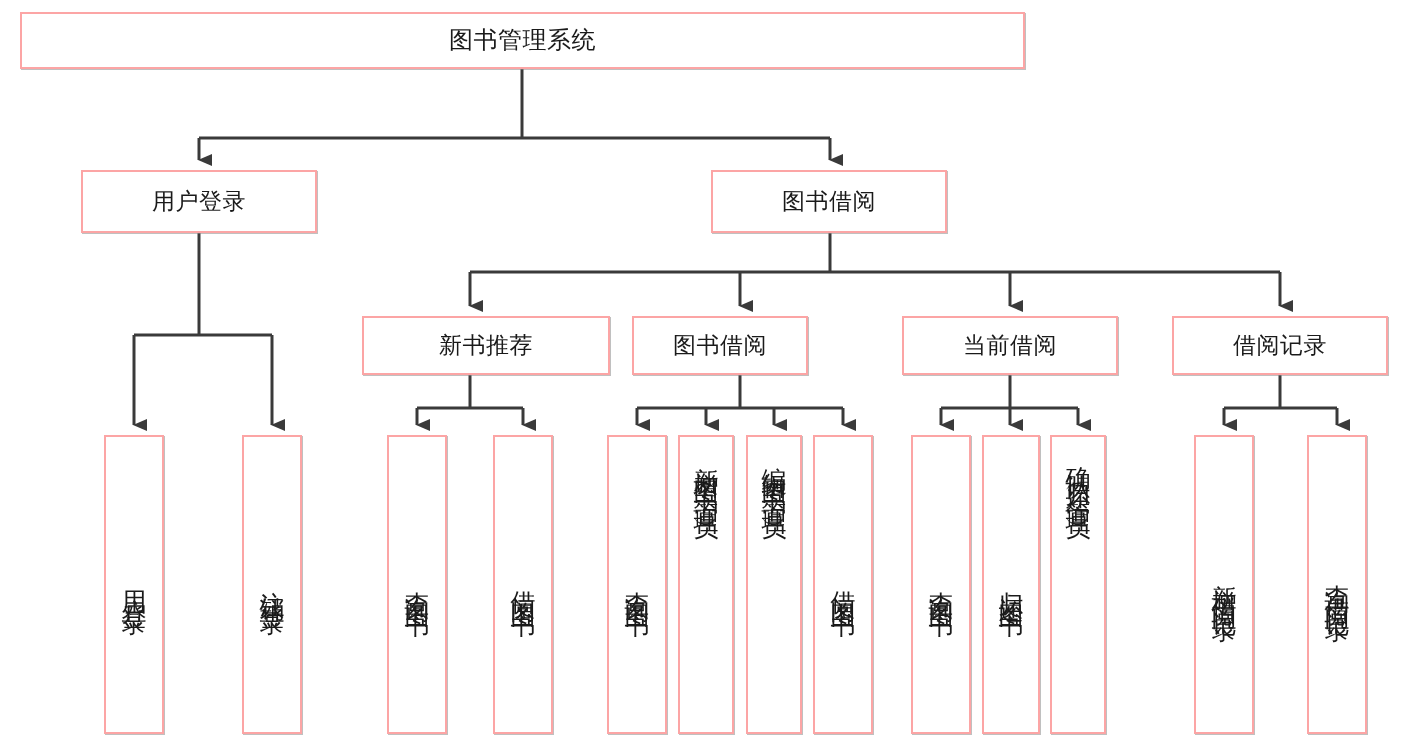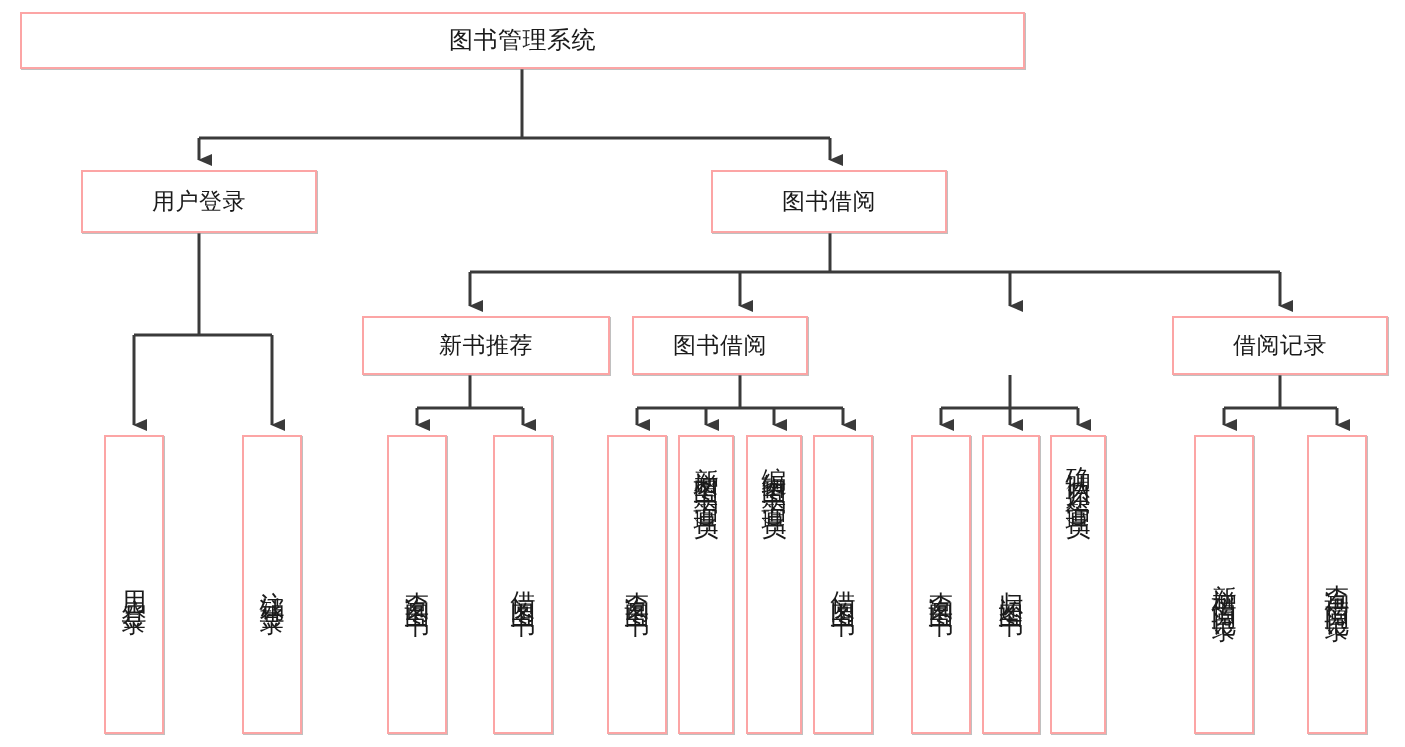--- a/index.html
+++ b/index.html
@@ -149,20 +149,23 @@
   </div>
 
   <div class="node horiz" style="left:362px; top:316px; width:248px; height:59px;">
     <span class="node-label">新书推荐</span>
   </div>
 
   <div class="node horiz" style="left:632px; top:316px; width:176px; height:59px;">
     <span class="node-label">图书借阅</span>
   </div>
 
+  <div class="node horiz" style="left:902px; top:316px; width:216px; height:59px;">
+    <span class="node-label">当前借阅</span>
+  </div>
 
   <div class="node horiz" style="left:1172px; top:316px; width:216px; height:59px;">
     <span class="node-label">借阅记录</span>
   </div>
 
   <div class="node vert centered" style="left:104px; top:435px; width:60px; height:299px;">
     <span class="node-label">用户登录</span>
   </div>
 
   <div class="node vert centered" style="left:242px; top:435px; width:60px; height:299px;">

